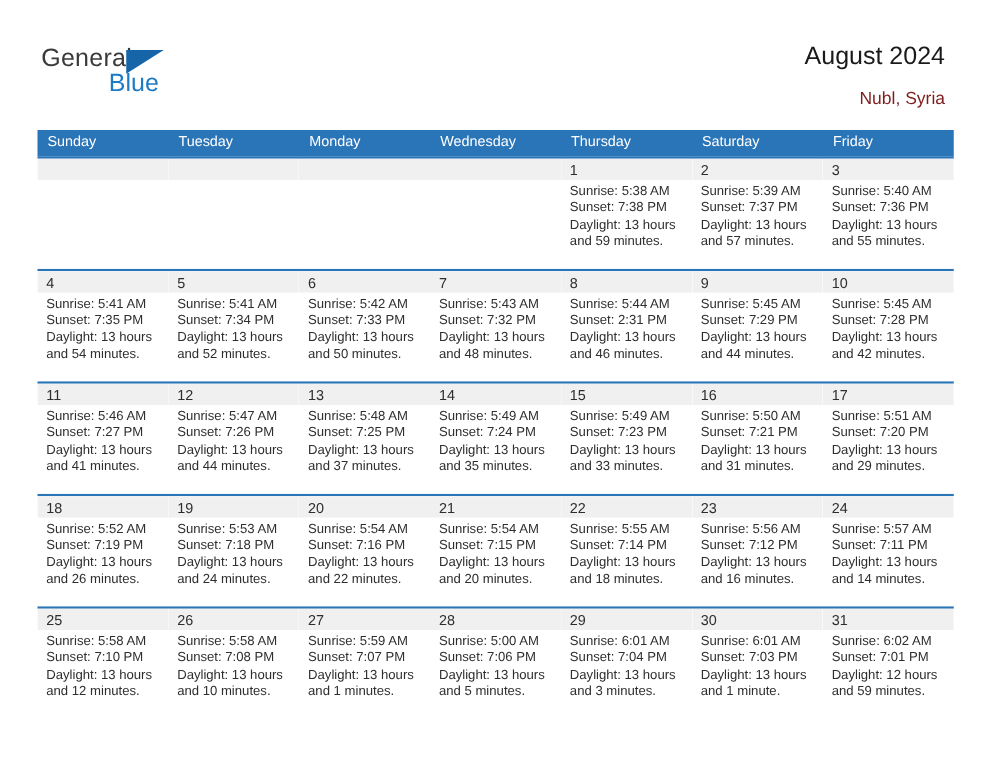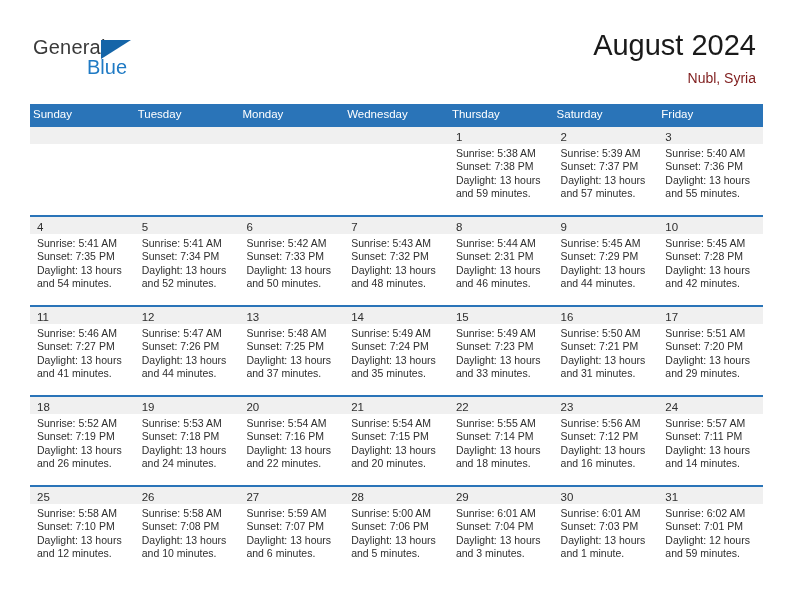--- a/index.html
+++ b/index.html
@@ -64,21 +64,21 @@
     border-bottom: 19px solid transparent;
   }
 
   .title-block {
     position: absolute;
     right: 36px;
     top: 28px;
     text-align: right;
   }
   .cal-title {
-    font-size: 29px;
+    font-size: 20px;
     color: #1a1a1a;
     line-height: 34px;
     white-space: nowrap;
   }
   .cal-location {
     margin-top: 8px;
     font-size: 14px;
     color: #7f1d1d;
     line-height: 16px;
     white-space: nowrap;
@@ -96,21 +96,21 @@
     width: 100%;
     background: #2a74b8;
     height: 21px;
   }
   .weekday {
     flex: 1 1 0;
     box-sizing: border-box;
     color: #ffffff;
     font-size: 11.5px;
     line-height: 21px;
-    padding-left: 3px;
+    padding-left: 8px;
     white-space: nowrap;
     overflow: hidden;
   }
 
   .week-row {
     display: flex;
     width: 100%;
     height: 90px;
     border-top: 2px solid #2a74b8;
     box-sizing: border-box;
@@ -462,21 +462,21 @@
           <div class="line">Daylight: 13 hours</div>
           <div class="line">and 10 minutes.</div>
         </div>
       </div>
       <div class="day-cell">
         <div class="day-num-strip"><span class="day-num">27</span></div>
         <div class="day-body">
           <div class="line">Sunrise: 5:59 AM</div>
           <div class="line">Sunset: 7:07 PM</div>
           <div class="line">Daylight: 13 hours</div>
-          <div class="line">and 6 minutes.</div>
+          <div class="line">and 1 minutes.</div>
         </div>
       </div>
       <div class="day-cell">
         <div class="day-num-strip"><span class="day-num">28</span></div>
         <div class="day-body">
           <div class="line">Sunrise: 5:00 AM</div>
           <div class="line">Sunset: 7:06 PM</div>
           <div class="line">Daylight: 13 hours</div>
           <div class="line">and 5 minutes.</div>
         </div>

